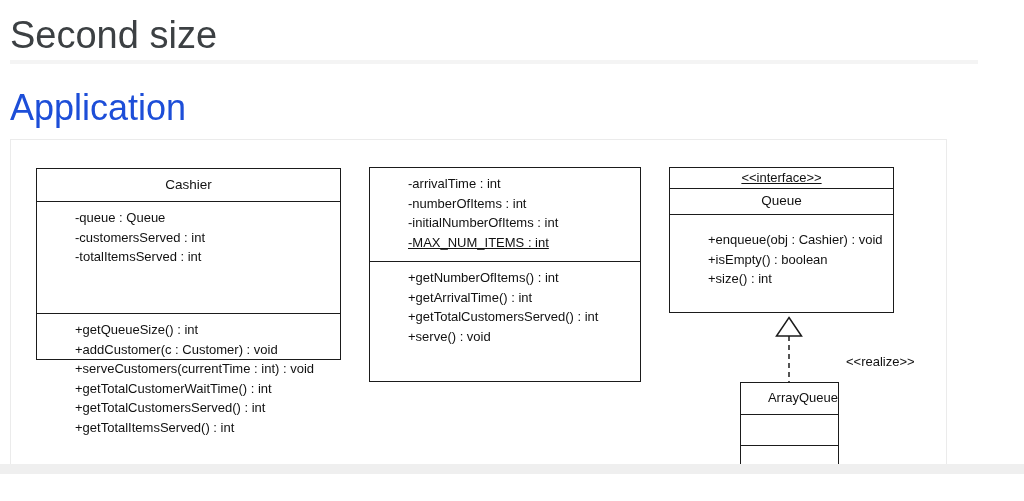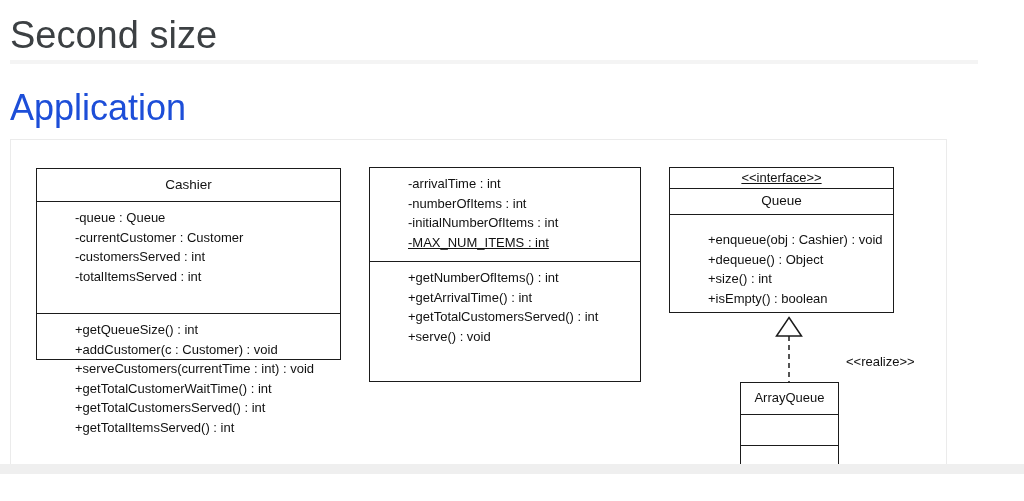--- a/index.html
+++ b/index.html
@@ -32,21 +32,21 @@
   .box-cashier .uml-attrs { height:112px; }
   .box-customer { left:358px; top:27px;  width:272px; height:215px; }
   .box-customer .uml-attrs { height:94px; }
   .box-queue    { left:658px; top:27px;  width:225px; height:146px; }
   .uml-stereo { height:21px; border-bottom:1.5px solid #1b1b1b; text-align:center;
                 line-height:19px; }
   .box-queue .uml-title { height:26px; line-height:24px; }
   .box-queue .uml-rows { padding-top:15px; }
 
   .box-arrayqueue { left:729px; top:242px; width:99px; height:85px; border-bottom:none; }
-  .aq-title { height:32px; border-bottom:1.5px solid #1b1b1b; text-align:center;
+  .aq-title { height:32px; border-bottom:1.5px solid #1b1b1b; text-align:right;
               line-height:30px; }
   .aq-empty1 { height:31px; border-bottom:1.5px solid #1b1b1b; }
   .aq-empty2 { height:22px; }
 
   .realize-connector { position:absolute; left:758px; top:176px; }
   .realize-label { position:absolute; left:835px; top:214px; font-size:13px; color:#111; }
 
   .bottom-band { position:absolute; left:0; top:464px; width:1024px; height:10px;
                  background:#efefef; z-index:5; }
 </style>
@@ -56,21 +56,20 @@
 <h1 class="page-title">Second size</h1>
 <div class="title-rule"></div>
 <h2 class="page-subtitle">Application</h2>
 
 <div class="diagram-card">
 
   <div class="uml-box box-cashier">
     <div class="uml-title">Cashier</div>
     <div class="uml-rows uml-attrs">
       <div class="uml-line">-queue : Queue</div>
-      <div class="uml-line">-currentCustomer : Customer</div>
       <div class="uml-line">-customersServed : int</div>
       <div class="uml-line">-totalItemsServed : int</div>
     </div>
     <div class="uml-rows">
       <div class="uml-line">+getQueueSize() : int</div>
       <div class="uml-line">+addCustomer(c : Customer) : void</div>
       <div class="uml-line">+serveCustomers(currentTime : int) : void</div>
       <div class="uml-line">+getTotalCustomerWaitTime() : int</div>
       <div class="uml-line">+getTotalCustomersServed() : int</div>
       <div class="uml-line">+getTotalItemsServed() : int</div>
@@ -92,23 +91,22 @@
     </div>
   </div>
 
   <div class="uml-box box-queue">
     <div class="uml-stereo">
       <span class="underline">&lt;&lt;interface&gt;&gt;</span>
     </div>
     <div class="uml-title">Queue</div>
     <div class="uml-rows">
       <div class="uml-line">+enqueue(obj : Cashier) : void</div>
-      <div class="uml-line">+dequeue() : Object</div>
+      <div class="uml-line">+isEmpty() : boolean</div>
       <div class="uml-line">+size() : int</div>
-      <div class="uml-line">+isEmpty() : boolean</div>
     </div>
   </div>
 
   <svg class="realize-connector" width="42" height="68" viewBox="0 0 42 68">
     <line x1="20" y1="20" x2="20" y2="67" stroke="#1b1b1b" stroke-width="1.5" stroke-dasharray="5,4"></line>
     <polygon points="20,1.5 32.5,20 7.5,20" fill="#ffffff" stroke="#1b1b1b" stroke-width="1.5"></polygon>
   </svg>
   <div class="realize-label">&lt;&lt;realize&gt;&gt;</div>
 
   <div class="uml-box box-arrayqueue">

